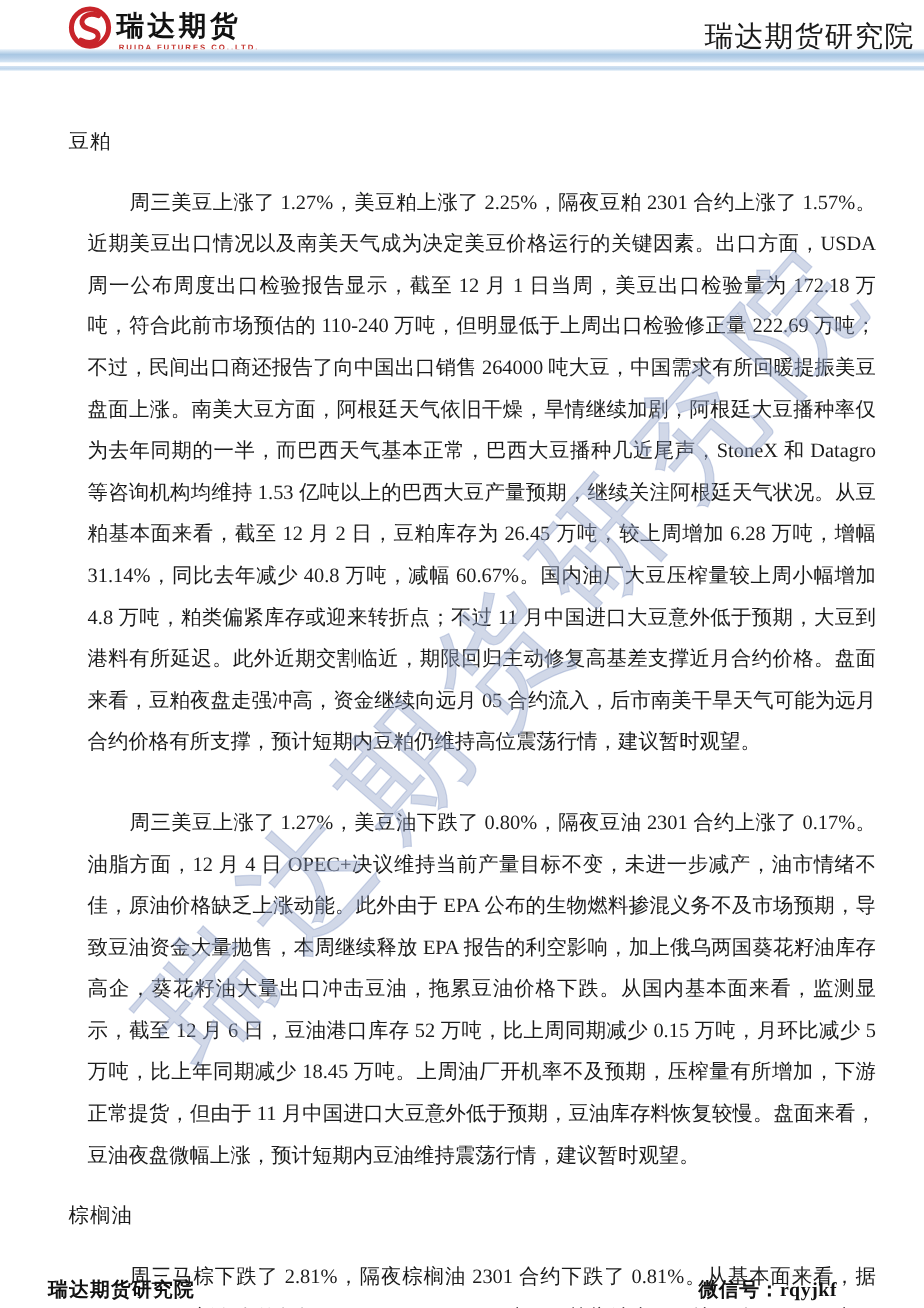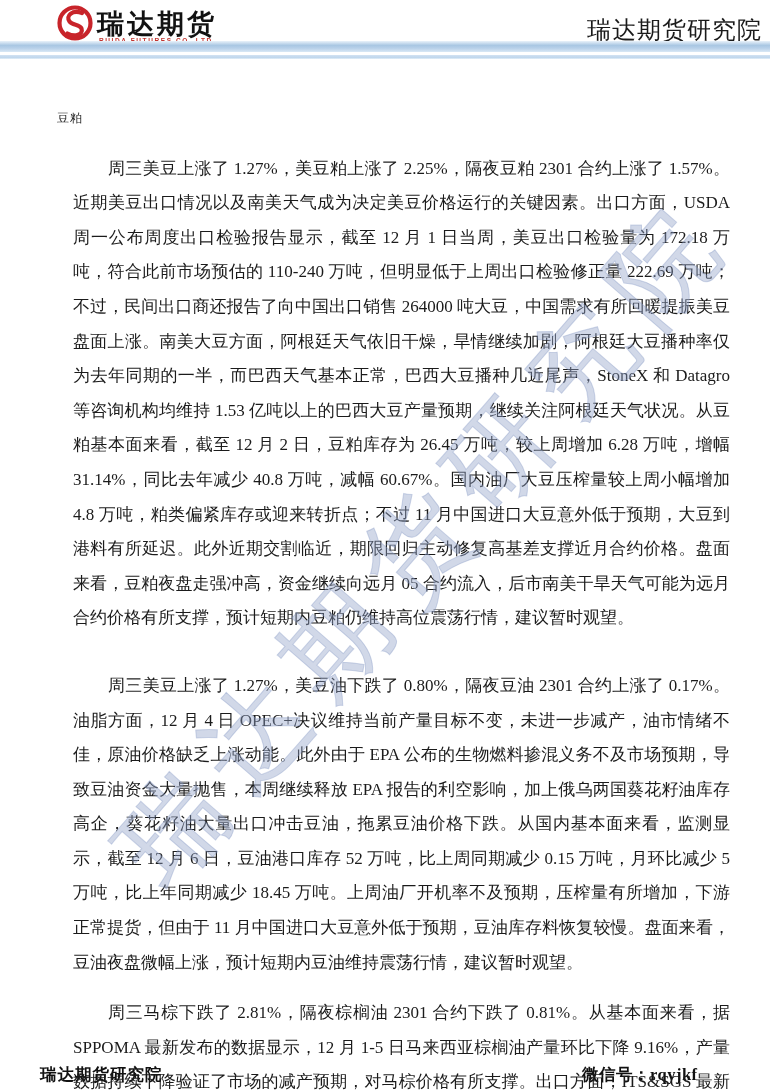--- a/index.html
+++ b/index.html
@@ -9,21 +9,21 @@
     font-family:"Liberation Serif","DejaVu Serif",serif;
     position:relative;
     overflow:hidden;
   }
   .page{position:absolute;inset:0;width:770px;height:1090px;background:#fff;overflow:hidden;}
 
   
   .logo-icon{position:absolute;left:56px;top:4px;width:38px;height:38px;}
   .logo-cn{
     position:absolute;left:97px;top:6px;
-    font-size:27px;font-weight:700;color:#121212;letter-spacing:3px;
+    font-size:23px;font-weight:700;color:#121212;letter-spacing:3px;
     font-family:"Liberation Serif","DejaVu Serif",serif;
   }
   .logo-en{
     position:absolute;left:99px;top:37px;
     font-size:6.5px;font-weight:700;color:#c43530;letter-spacing:1.6px;
     font-family:"Liberation Sans","DejaVu Sans",sans-serif;
   }
   .header-title{
     position:absolute;right:8px;top:14px;width:300px;
     text-align:right;
@@ -47,21 +47,21 @@
     -webkit-text-stroke:1px rgba(130,150,195,0.35);
     pointer-events:none;z-index:5;
   }
 
   
   .content{
     position:absolute;left:57px;top:101px;width:689px;
     font-size:17px;line-height:34.6px;color:#1b1b1b;
     text-align:justify;z-index:2;
   }
-  .content h2{font-size:12px;font-weight:400;margin:0;line-height:34.6px;letter-spacing:1px;}
+  .content h2{font-size:17px;font-weight:400;margin:0;line-height:34.6px;letter-spacing:1px;}
   .content p{margin:16px;text-indent:35px;}
   .sec-2{margin-top:33px;}
   .sec-3{margin-top:16px;}
 
   
   .footer-bar{
     position:absolute;left:57px;top:1054px;width:713px;height:7px;
     background:linear-gradient(90deg,#higher 0%,#6b9ac9 0%,#94bade 30%,#c3daee 65%,#eef5fb 100%);
   }
   .footer-row{position:absolute;left:0;top:1062px;width:770px;height:26px;font-size:16.5px;color:#111;font-weight:600;}
@@ -88,20 +88,21 @@
 
   <main class="content">
     <section class="sec-1">
       <h2>豆粕</h2>
       <p>周三美豆上涨了 1.27%，美豆粕上涨了 2.25%，隔夜豆粕 2301 合约上涨了 1.57%。近期美豆出口情况以及南美天气成为决定美豆价格运行的关键因素。出口方面，USDA 周一公布周度出口检验报告显示，截至 12 月 1 日当周，美豆出口检验量为 172.18 万吨，符合此前市场预估的 110-240 万吨，但明显低于上周出口检验修正量 222.69 万吨；不过，民间出口商还报告了向中国出口销售 264000 吨大豆，中国需求有所回暖提振美豆盘面上涨。南美大豆方面，阿根廷天气依旧干燥，旱情继续加剧，阿根廷大豆播种率仅为去年同期的一半，而巴西天气基本正常，巴西大豆播种几近尾声，StoneX 和 Datagro 等咨询机构均维持 1.53 亿吨以上的巴西大豆产量预期，继续关注阿根廷天气状况。从豆粕基本面来看，截至 12 月 2 日，豆粕库存为 26.45 万吨，较上周增加 6.28 万吨，增幅 31.14%，同比去年减少 40.8 万吨，减幅 60.67%。国内油厂大豆压榨量较上周小幅增加 4.8 万吨，粕类偏紧库存或迎来转折点；不过 11 月中国进口大豆意外低于预期，大豆到港料有所延迟。此外近期交割临近，期限回归主动修复高基差支撑近月合约价格。盘面来看，豆粕夜盘走强冲高，资金继续向远月 05 合约流入，后市南美干旱天气可能为远月合约价格有所支撑，预计短期内豆粕仍维持高位震荡行情，建议暂时观望。</p>
     </section>
     <section class="sec-2">
       <p>周三美豆上涨了 1.27%，美豆油下跌了 0.80%，隔夜豆油 2301 合约上涨了 0.17%。油脂方面，12 月 4 日 OPEC+决议维持当前产量目标不变，未进一步减产，油市情绪不佳，原油价格缺乏上涨动能。此外由于 EPA 公布的生物燃料掺混义务不及市场预期，导致豆油资金大量抛售，本周继续释放 EPA 报告的利空影响，加上俄乌两国葵花籽油库存高企，葵花籽油大量出口冲击豆油，拖累豆油价格下跌。从国内基本面来看，监测显示，截至 12 月 6 日，豆油港口库存 52 万吨，比上周同期减少 0.15 万吨，月环比减少 5 万吨，比上年同期减少 18.45 万吨。上周油厂开机率不及预期，压榨量有所增加，下游正常提货，但由于 11 月中国进口大豆意外低于预期，豆油库存料恢复较慢。盘面来看，豆油夜盘微幅上涨，预计短期内豆油维持震荡行情，建议暂时观望。</p>
     </section>
     <section class="sec-3">
+      <h2>棕榈油</h2>
       <p>周三马棕下跌了 2.81%，隔夜棕榈油 2301 合约下跌了 0.81%。从基本面来看，据 SPPOMA 最新发布的数据显示，12 月 1-5 日马来西亚棕榈油产量环比下降 9.16%，产量数据持续下降验证了市场的减产预期，对马棕价格有所支撑。出口方面，ITS&amp;SGS 最新公布数据显示，马棕 11 月出口量分别环比增加 6%和 2.8%，出</p>
     </section>
   </main>
 
   <div class="footer-bar"></div>
   <div class="footer-row">
     <span class="footer-org">瑞达期货研究院</span>
     <span class="footer-wechat">微信号：rqyjkf</span>
   </div>
 

